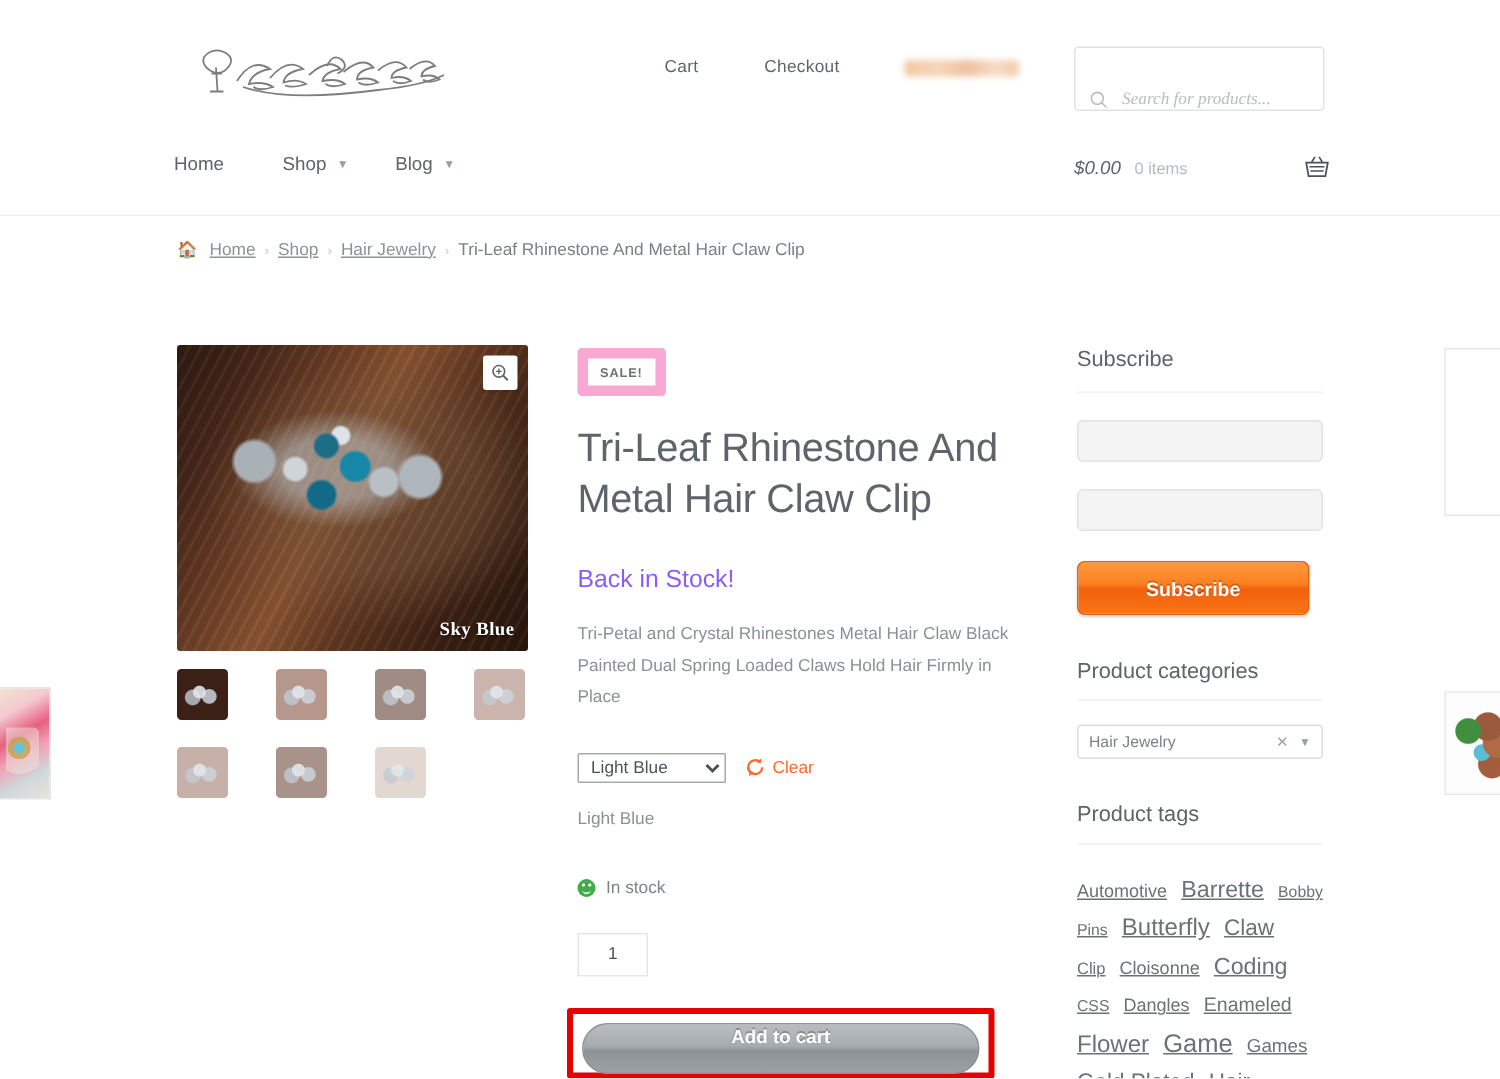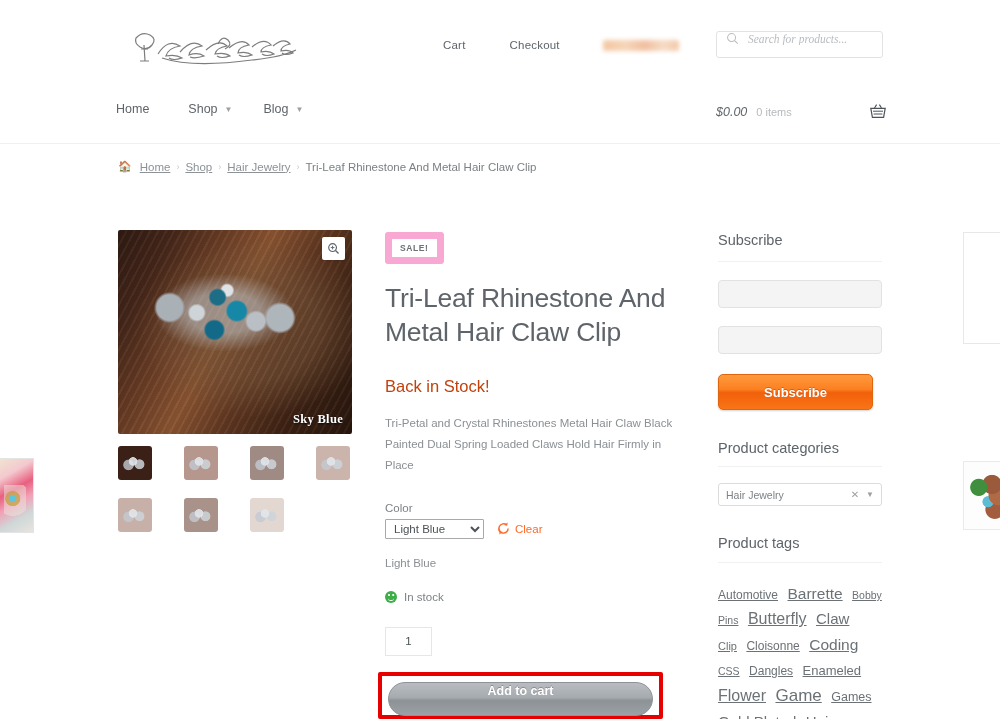--- a/index.html
+++ b/index.html
@@ -55,23 +55,23 @@
   }
   .redacted {
     display:inline-block; width:76px; height:11px; margin:0 12px;
     background:linear-gradient(90deg,#f3c7a3,#f6d5b8 30%,#f0bfa0 55%,#f7dcc6 80%,#f2c8a8);
     filter:blur(2.2px); border-radius:2px;
   }
   .wishlist { display:flex; align-items:center; gap:7px; padding-left:12px; }
   .wishlist span.lbl { color:#5e6469; font-size:11.5px; }
 
   .search-box {
-    position:absolute; left:716px; top:31px; width:167px; height:27px;
+    position:absolute; left:716px; top:31px; width:167px; height:43px;
     border:1px solid #e2e2e2; border-radius:3px; background:#fff;
-    display:flex; align-items:flex-start; padding:0 9px; gap:7px;
+    display:flex; align-items:flex-end; padding:0 9px; gap:7px;
   }
   .search-box input {
     border:none; outline:none; background:transparent; width:125px;
     font-family:"Liberation Serif", serif; font-style:italic; font-size:11.5px; color:#b9bdc0;
   }
   .search-box input::placeholder { color:#b9bdc0; font-style:italic; }
 
   
   .main-nav { position:absolute; left:116px; top:102px; display:flex; align-items:center; }
   .main-nav .item {
@@ -149,34 +149,34 @@
     display:inline-block; border:7px solid #f9a8d4; border-radius:3px; background:#fff;
     font-size:8.5px; font-weight:bold; letter-spacing:.6px; color:#6c7175;
     padding:4px 8px 4px 8px;
   }
   .product-title {
     margin:18px 0 0 0; font-weight:400; font-size:26.5px; line-height:1.28; color:#5e6469; letter-spacing:-.2px;
   }
   .price { margin-top:19px; font-size:14.5px; }
   .price .old { color:#b2b6b9; text-decoration:line-through; margin-right:8px; }
   .price .new { color:#5e6469; font-weight:bold; }
-  .back-in-stock { margin-top:27px; font-size:16.5px; color:#c2410c; }
+  .back-in-stock { margin-top:27px; font-size:16.5px; color:#8b5cf6; }
   .desc { margin-top:17px; font-size:11.5px; line-height:1.85; color:#8b9094; width:292px; }
 
   .variation { margin-top:25px; }
   .variation .label { font-size:11.5px; color:#7d8286; margin-bottom:5px; }
   .vrow { display:flex; align-items:center; gap:13px; }
   select.color-select {
     width:99px; height:20px; font-size:11.5px; color:#4d5256; padding:1px 2px 1px 4px;
     border:1px solid #a9a9a9; border-radius:1px; background:#fff;
     font-family:"Liberation Sans", sans-serif;
   }
   .clear-link { display:flex; align-items:center; gap:5px; color:#ff6a2a; font-size:11.5px; text-decoration:none; }
   .selected-color { margin-top:18px; font-size:11.5px; color:#8b9094; }
-  .stock-row { margin-top:22px; display:flex; align-items:flex-end; gap:7px; font-size:11.5px; color:#7d8286; }
+  .stock-row { margin-top:34px; display:flex; align-items:flex-end; gap:7px; font-size:11.5px; color:#7d8286; }
   .smiley { width:12px; height:12px; border-radius:50%; background:#3fae49; position:relative; }
   .smiley:before{ content:""; position:absolute; left:3px; top:3.5px; width:1.6px; height:1.6px; background:#fff; border-radius:50%; box-shadow:4.2px 0 0 #fff; }
   .smiley:after{ content:""; position:absolute; left:3px; top:6.6px; width:6px; height:3px; border-bottom:1.4px solid #fff; border-radius:0 0 6px 6px; }
 
   .qty-box {
     margin-top:24px; width:47px; height:29px; border:1px solid #e6e6e6; background:#fff;
     display:flex; align-items:center; justify-content:center; font-size:11.5px; color:#4d5256;
   }
   .cart-highlight {
     position:absolute; left:378px; top:672px; width:285px; height:47px;
@@ -345,21 +345,20 @@
   <div class="summary">
     <span class="sale-badge">SALE!</span>
 
     <h1 class="product-title">Tri-Leaf Rhinestone And Metal Hair Claw Clip</h1>
 
 
     <div class="back-in-stock">Back in Stock!</div>
     <div class="desc">Tri-Petal and Crystal Rhinestones Metal Hair Claw Black Painted Dual Spring Loaded Claws Hold Hair Firmly in Place</div>
 
     <div class="variation">
-      <div class="label">Color</div>
       <div class="vrow">
         <select class="color-select">
           <option>Light Blue</option>
         </select>
         <a href="#" class="clear-link">
           <svg width="13" height="13" viewBox="0 0 14 14">
             <path d="M12 7 a5 5 0 1 1 -1.6 -3.7" fill="none" stroke="#ff6a2a" stroke-width="1.6"></path>
             <path d="M11.6 0.6 L11 4.1 L7.6 3.3 Z" fill="#ff6a2a"></path>
             <path d="M2 7 a5 5 0 0 0 1.6 3.7" fill="none" stroke="#ff6a2a" stroke-width="1.6"></path>
             <path d="M2.4 13.4 L3 9.9 L6.4 10.7 Z" fill="#ff6a2a"></path>

